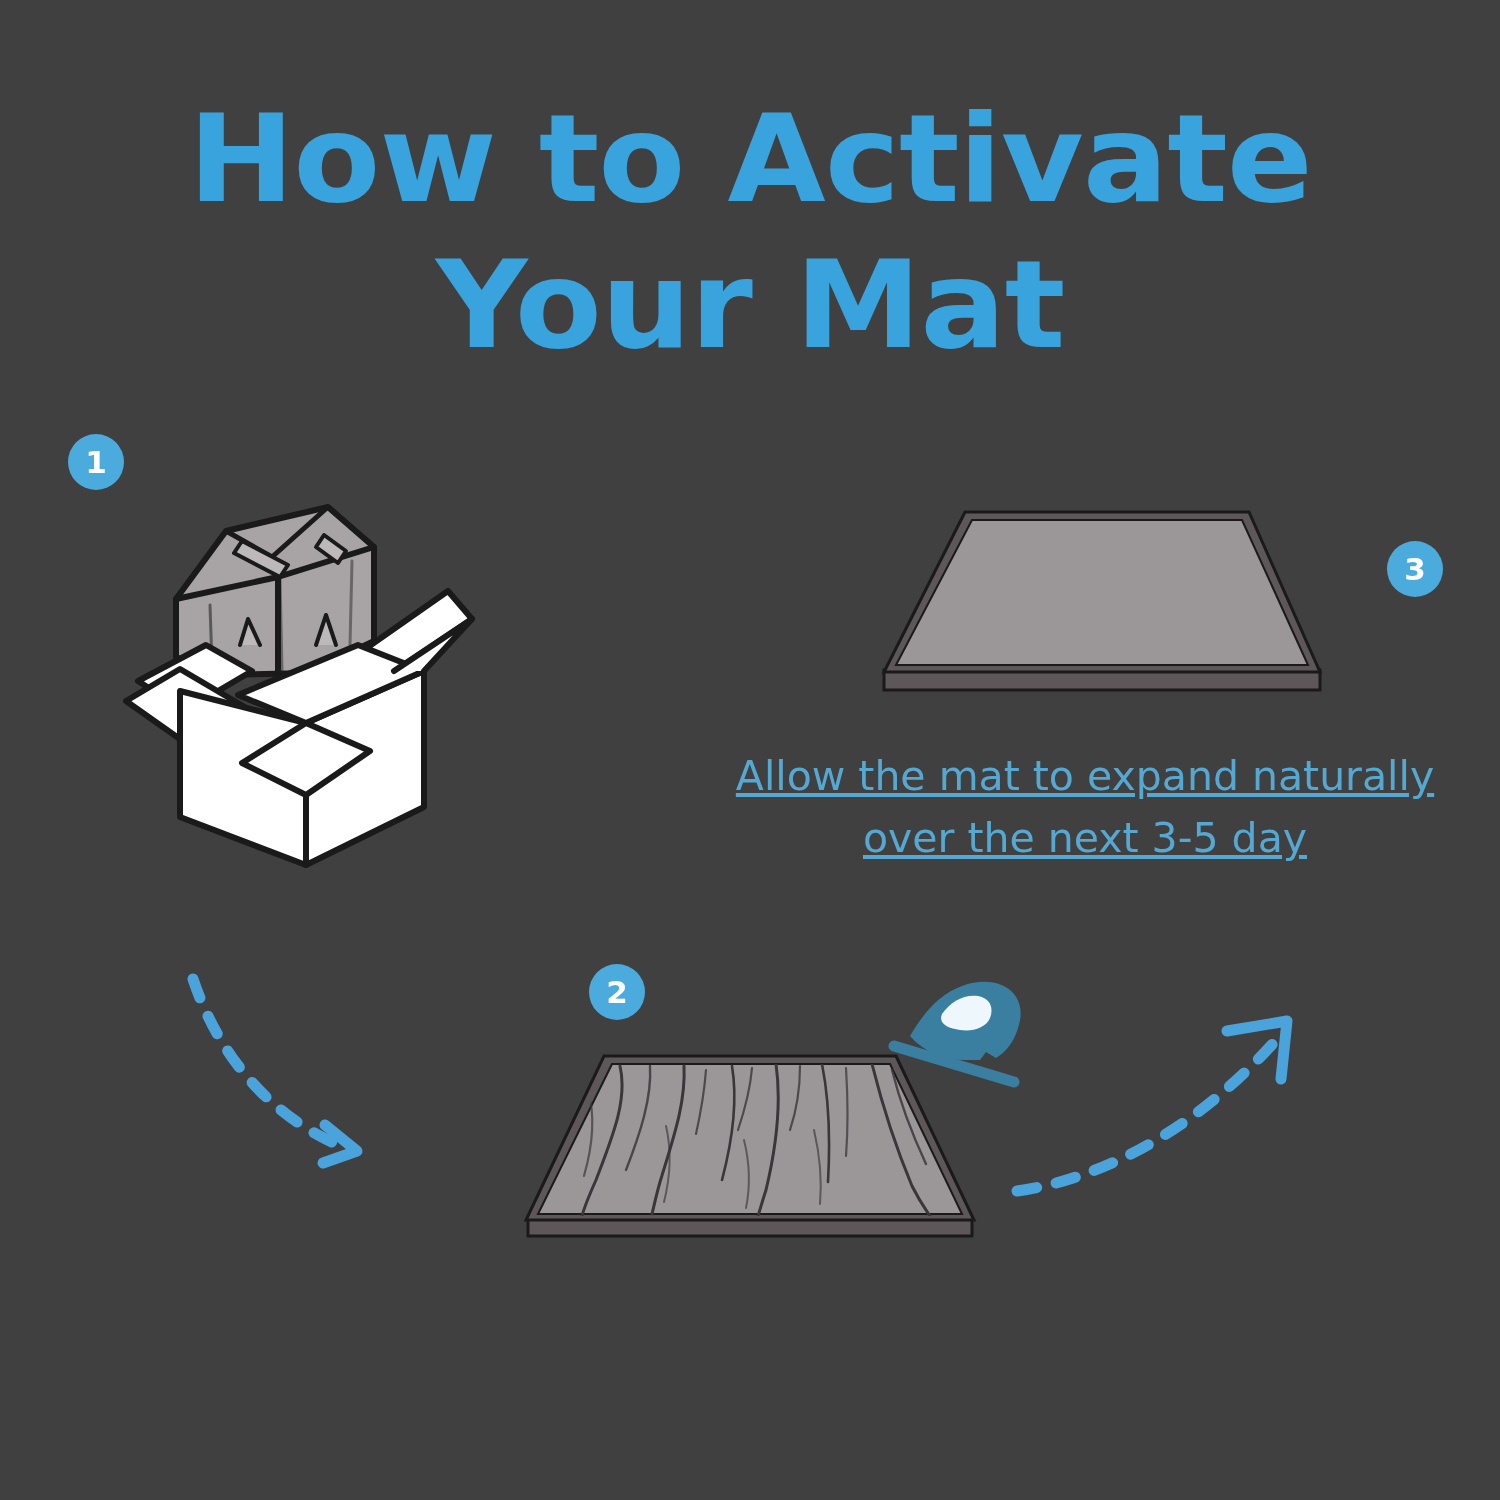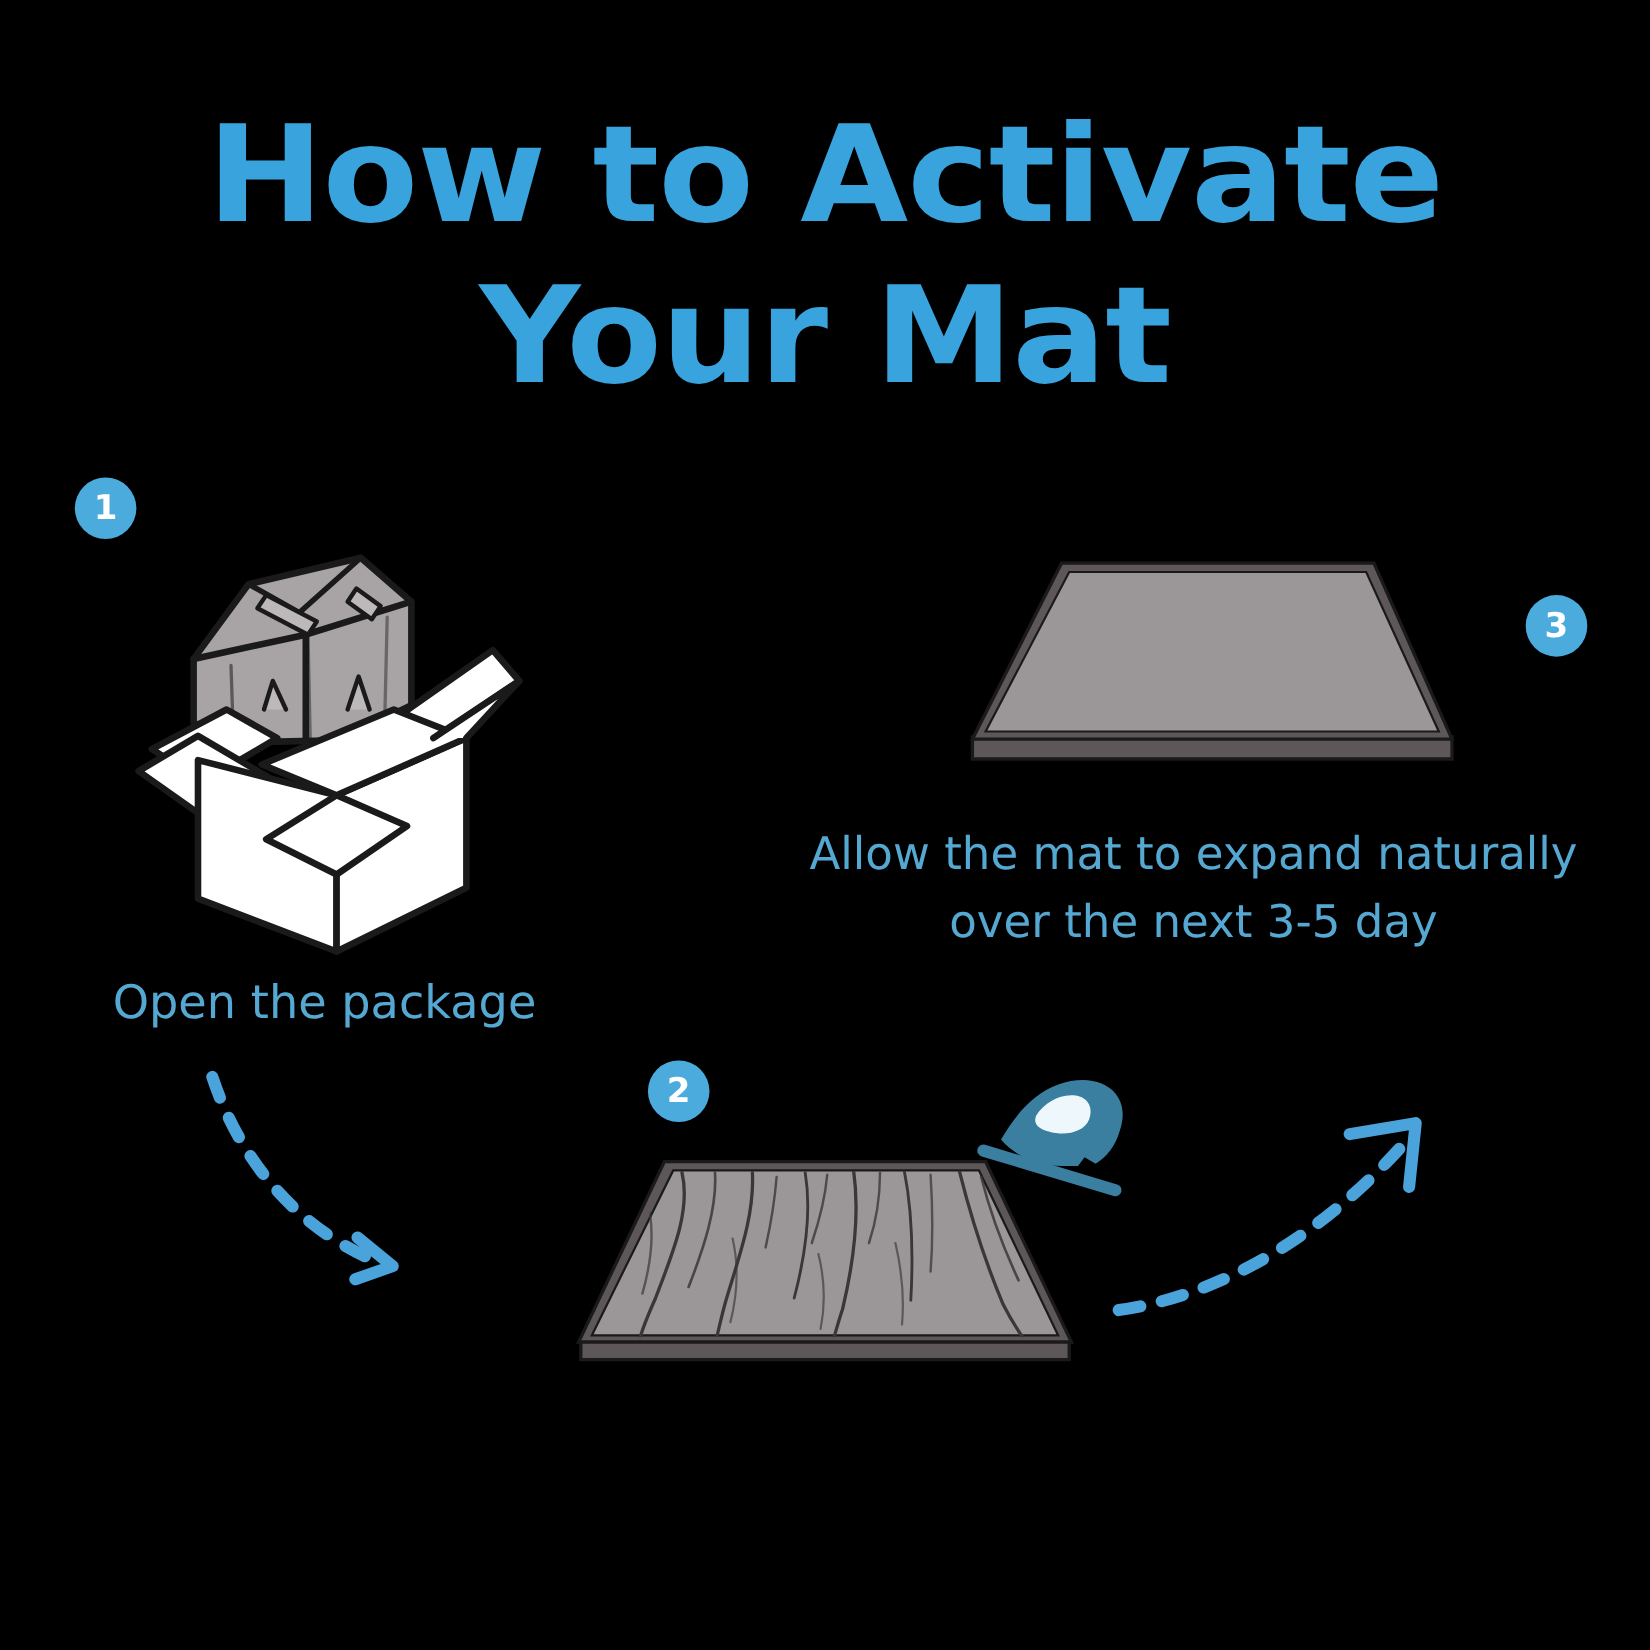--- a/index.html
+++ b/index.html
@@ -11,21 +11,21 @@
     height: 1500px;
     background: #edf7fc;
     font-family: "Liberation Sans", sans-serif;
     overflow: hidden;
     position: relative;
   }
   #stage {
     position: relative;
     width: 1500px;
     height: 1500px;
-    background: #000000;
+    background: #404040;
   }
 
   
   .title-block {
     position: absolute;
     left: 0;
     top: 86px;
     width: 1500px;
     text-align: center;
   }
@@ -72,20 +72,21 @@
   #caption-1 {
     left: 40px;
     top: 880px;
     width: 510px;
     font-size: 42px;
   }
   #caption-3 {
     left: 690px;
     top: 745px;
     width: 790px;
+    text-decoration: underline;
   }
   #caption-2 {
     left: 230px;
     top: 1288px;
     width: 1040px;
   }
 
   
   .illus { position: absolute; }
   #illus-box  { left: 120px; top: 495px;  width: 370px; height: 370px; }
@@ -135,21 +136,20 @@
         <path d="M60,196 L60,322 L186,370 L186,228 Z" fill="#ffffff"></path>
         <path d="M186,228 L186,370 L304,312 L304,176 Z" fill="#ffffff"></path>
 
         <path d="M118,200 L186,228 L304,176 L238,150 Z" fill="#ffffff"></path>
         <path d="M186,228 L122,268 L186,300 L250,256 Z" fill="#ffffff"></path>
         <path d="M304,176 L352,124 L274,176" fill="#ffffff"></path>
       </g>
     </svg>
   </div>
 
-  <div class="caption" id="caption-1">Open the package</div>
 
   <div class="badge" id="badge-3">3</div>
 
   <div class="illus" id="illus-mat3">
     <svg viewBox="0 0 480 230" width="480" height="230">
 
       <path d="M22,188 L458,188 L458,208 L22,208 Z" fill="#5d5759" stroke="#1a1a1a" stroke-width="3"></path>
 
       <path d="M103,30 L387,30 L458,190 L22,190 Z" fill="#5d5759" stroke="#1a1a1a" stroke-width="3"></path>
 

